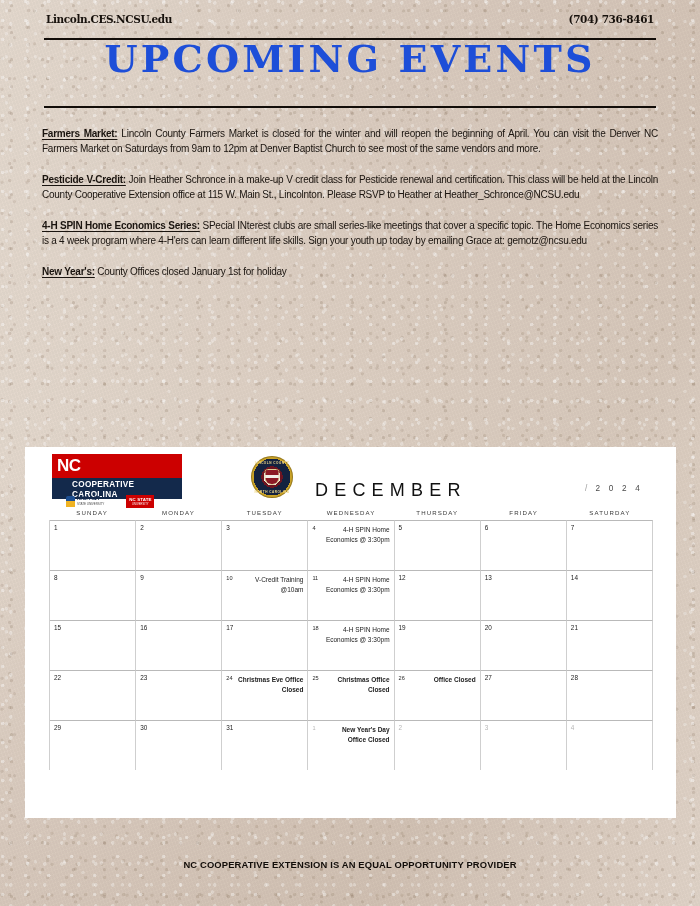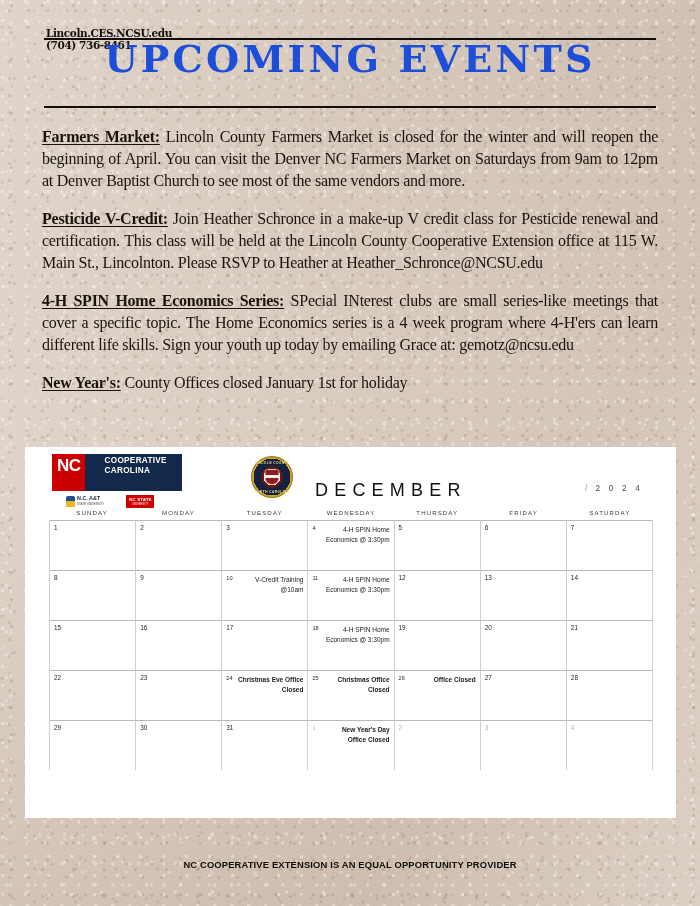--- a/index.html
+++ b/index.html
@@ -54,32 +54,31 @@
   #page {
     position: relative;
     z-index: 1;
     width: 700px;
     height: 906px;
   }
 
   
   .topbar {
     position: absolute;
-    top: 27px;
+    top: 13px;
     left: 46px;
     right: 46px;
     display: flex;
     justify-content: space-between;
     align-items: baseline;
     font-family: "DejaVu Serif", serif;
     font-size: 10.5px;
     font-weight: 700;
     color: #17110c;
     letter-spacing: -0.4px;
-    flex-direction: column;
   }
   .rule-thick {
     position: absolute;
     left: 44px;
     right: 44px;
     height: 0;
     border-top: 2.4px solid #120d09;
   }
   #rule-top    { top: 38px; }
   #rule-bottom { top: 106px; }
@@ -97,23 +96,23 @@
     color: #1d4ed8;
     line-height: 1;
   }
 
   
   .body-copy {
     position: absolute;
     top: 126px;
     left: 42px;
     width: 616px;
-    font-family: Liberation Serif, serif;
-    font-size: 16px;
-    line-height: 22px;
+    font-family: Liberation Sans, sans-serif;
+    font-size: 10px;
+    line-height: 15px;
     color: #1a140f;
     text-align: justify;
     letter-spacing: -0.25px;
   }
   .para { margin: 0 0 16px 0; }
   .para:last-child { margin-bottom: 0; }
   .para-lead {
     font-weight: 700;
     text-decoration: underline;
     text-underline-offset: 2px;
@@ -137,20 +136,21 @@
     position: absolute;
     left: 27px;
     top: 7px;
     width: 130px;
   }
   .nc-bar {
     display: flex;
     align-items: stretch;
     height: 37px;
     width: 130px;
+    flex-direction: column;
   }
   .nc-red {
     background: #cc0000;
     color: #ffffff;
     font-family: "Liberation Sans", sans-serif;
     font-weight: 700;
     font-size: 17px;
     line-height: 24px;
     letter-spacing: -0.5px;
     padding: 0 4px 0 5px;

